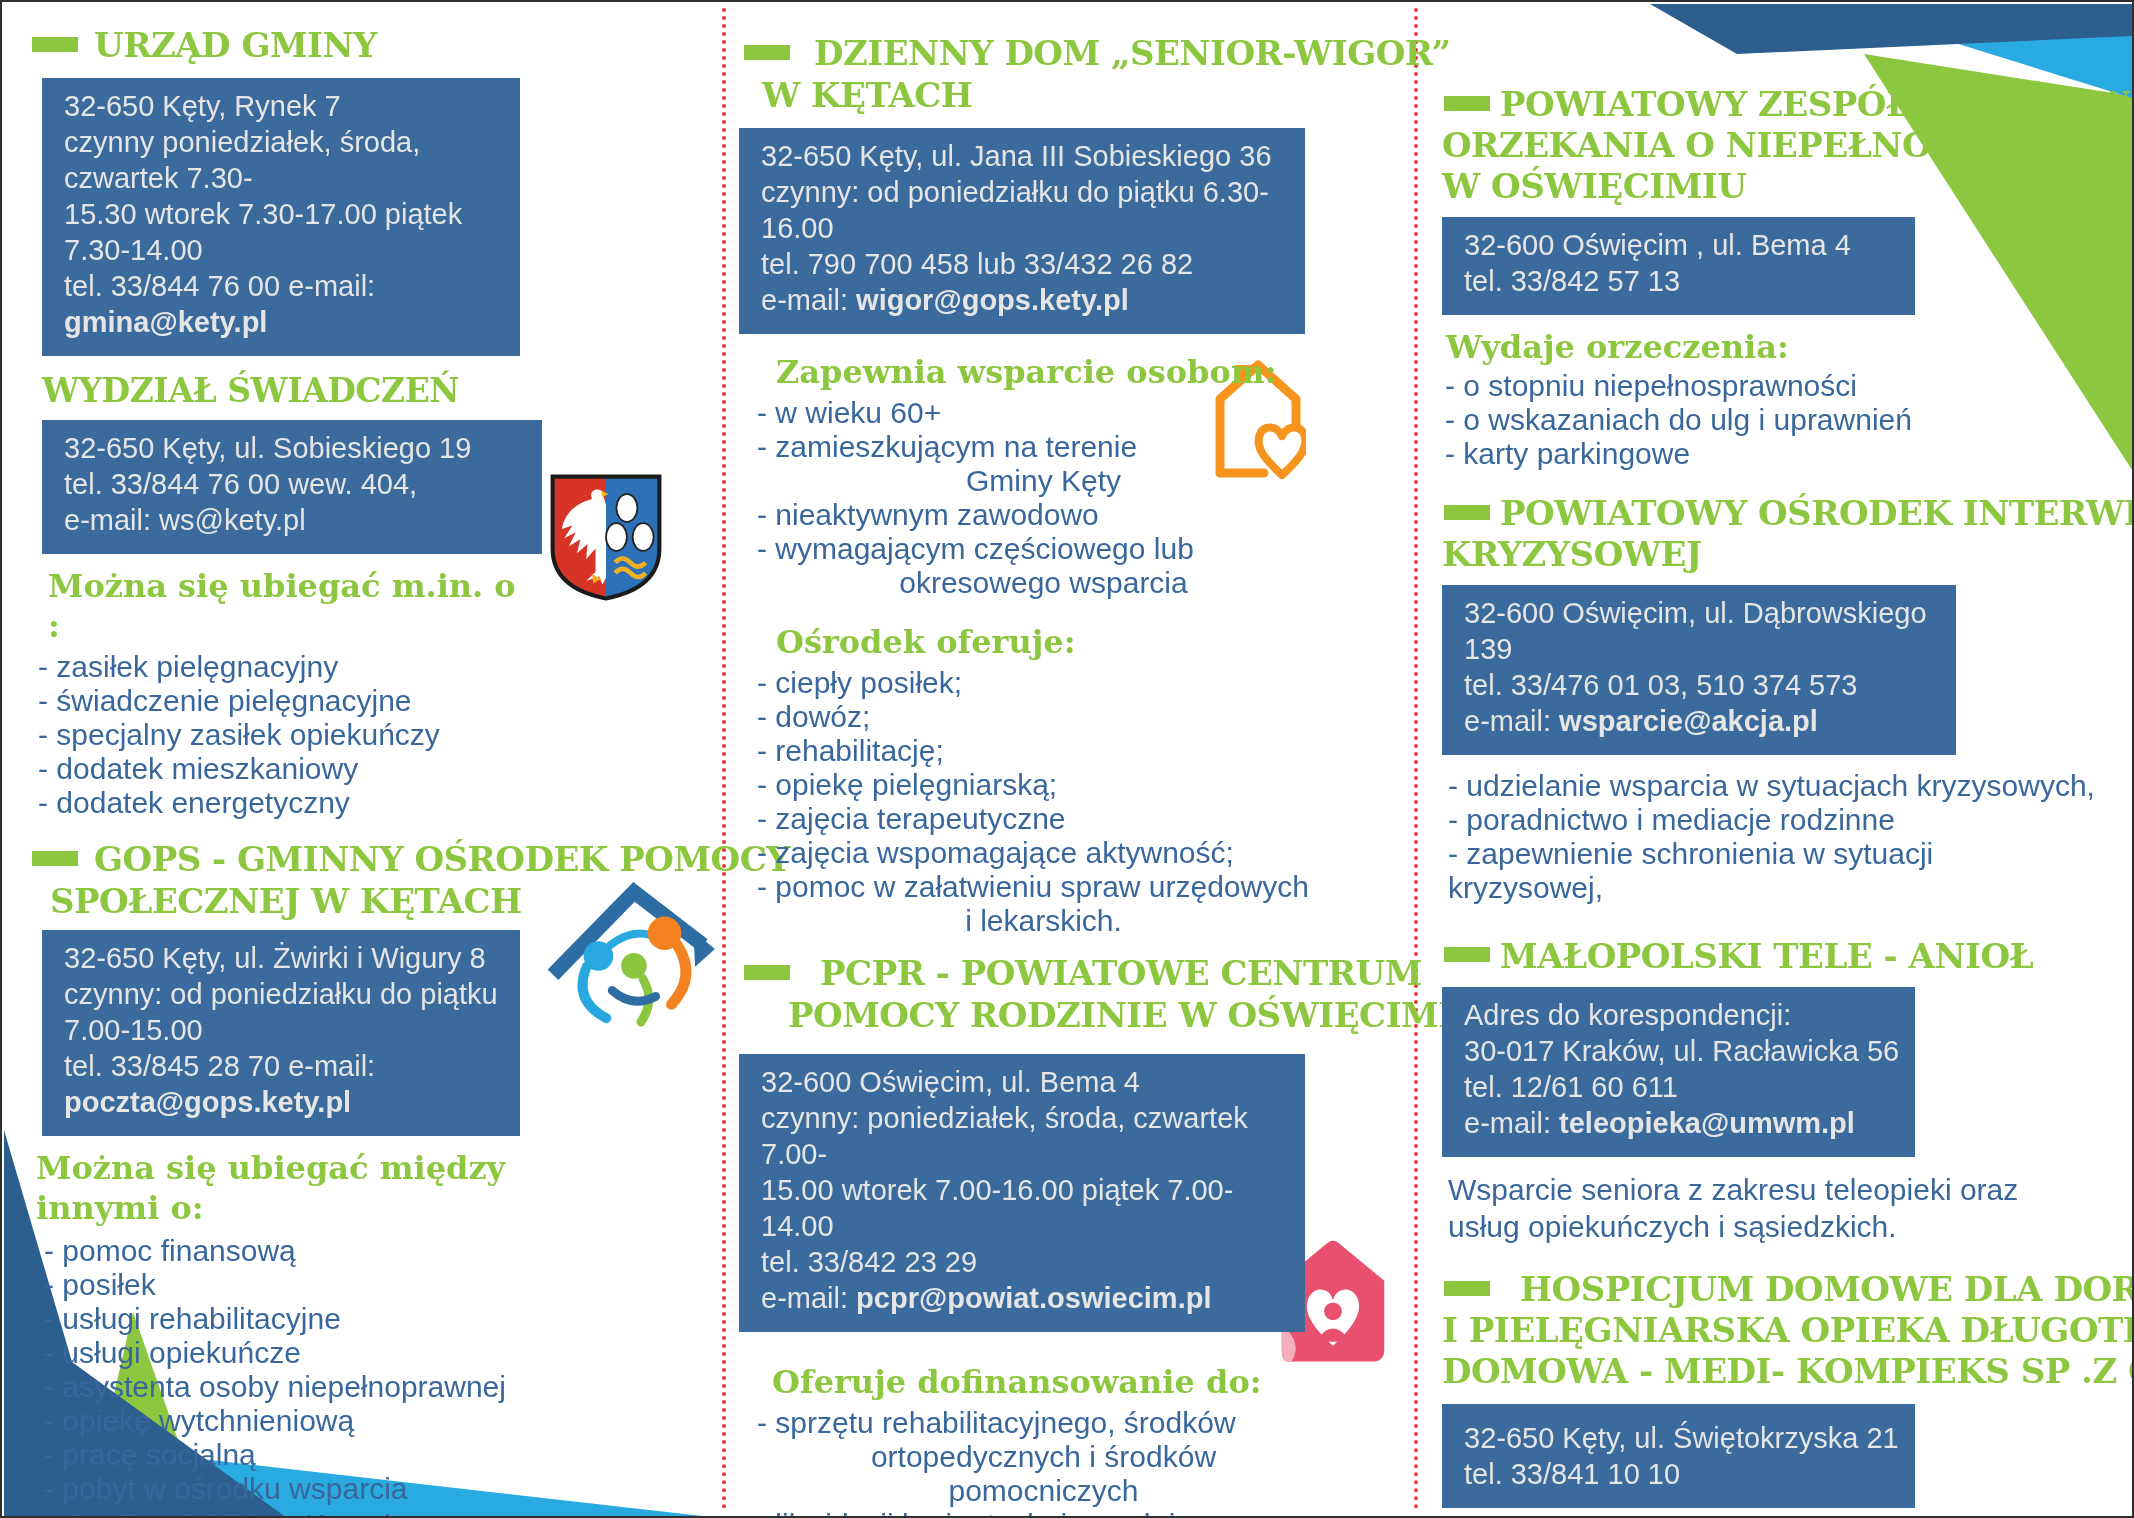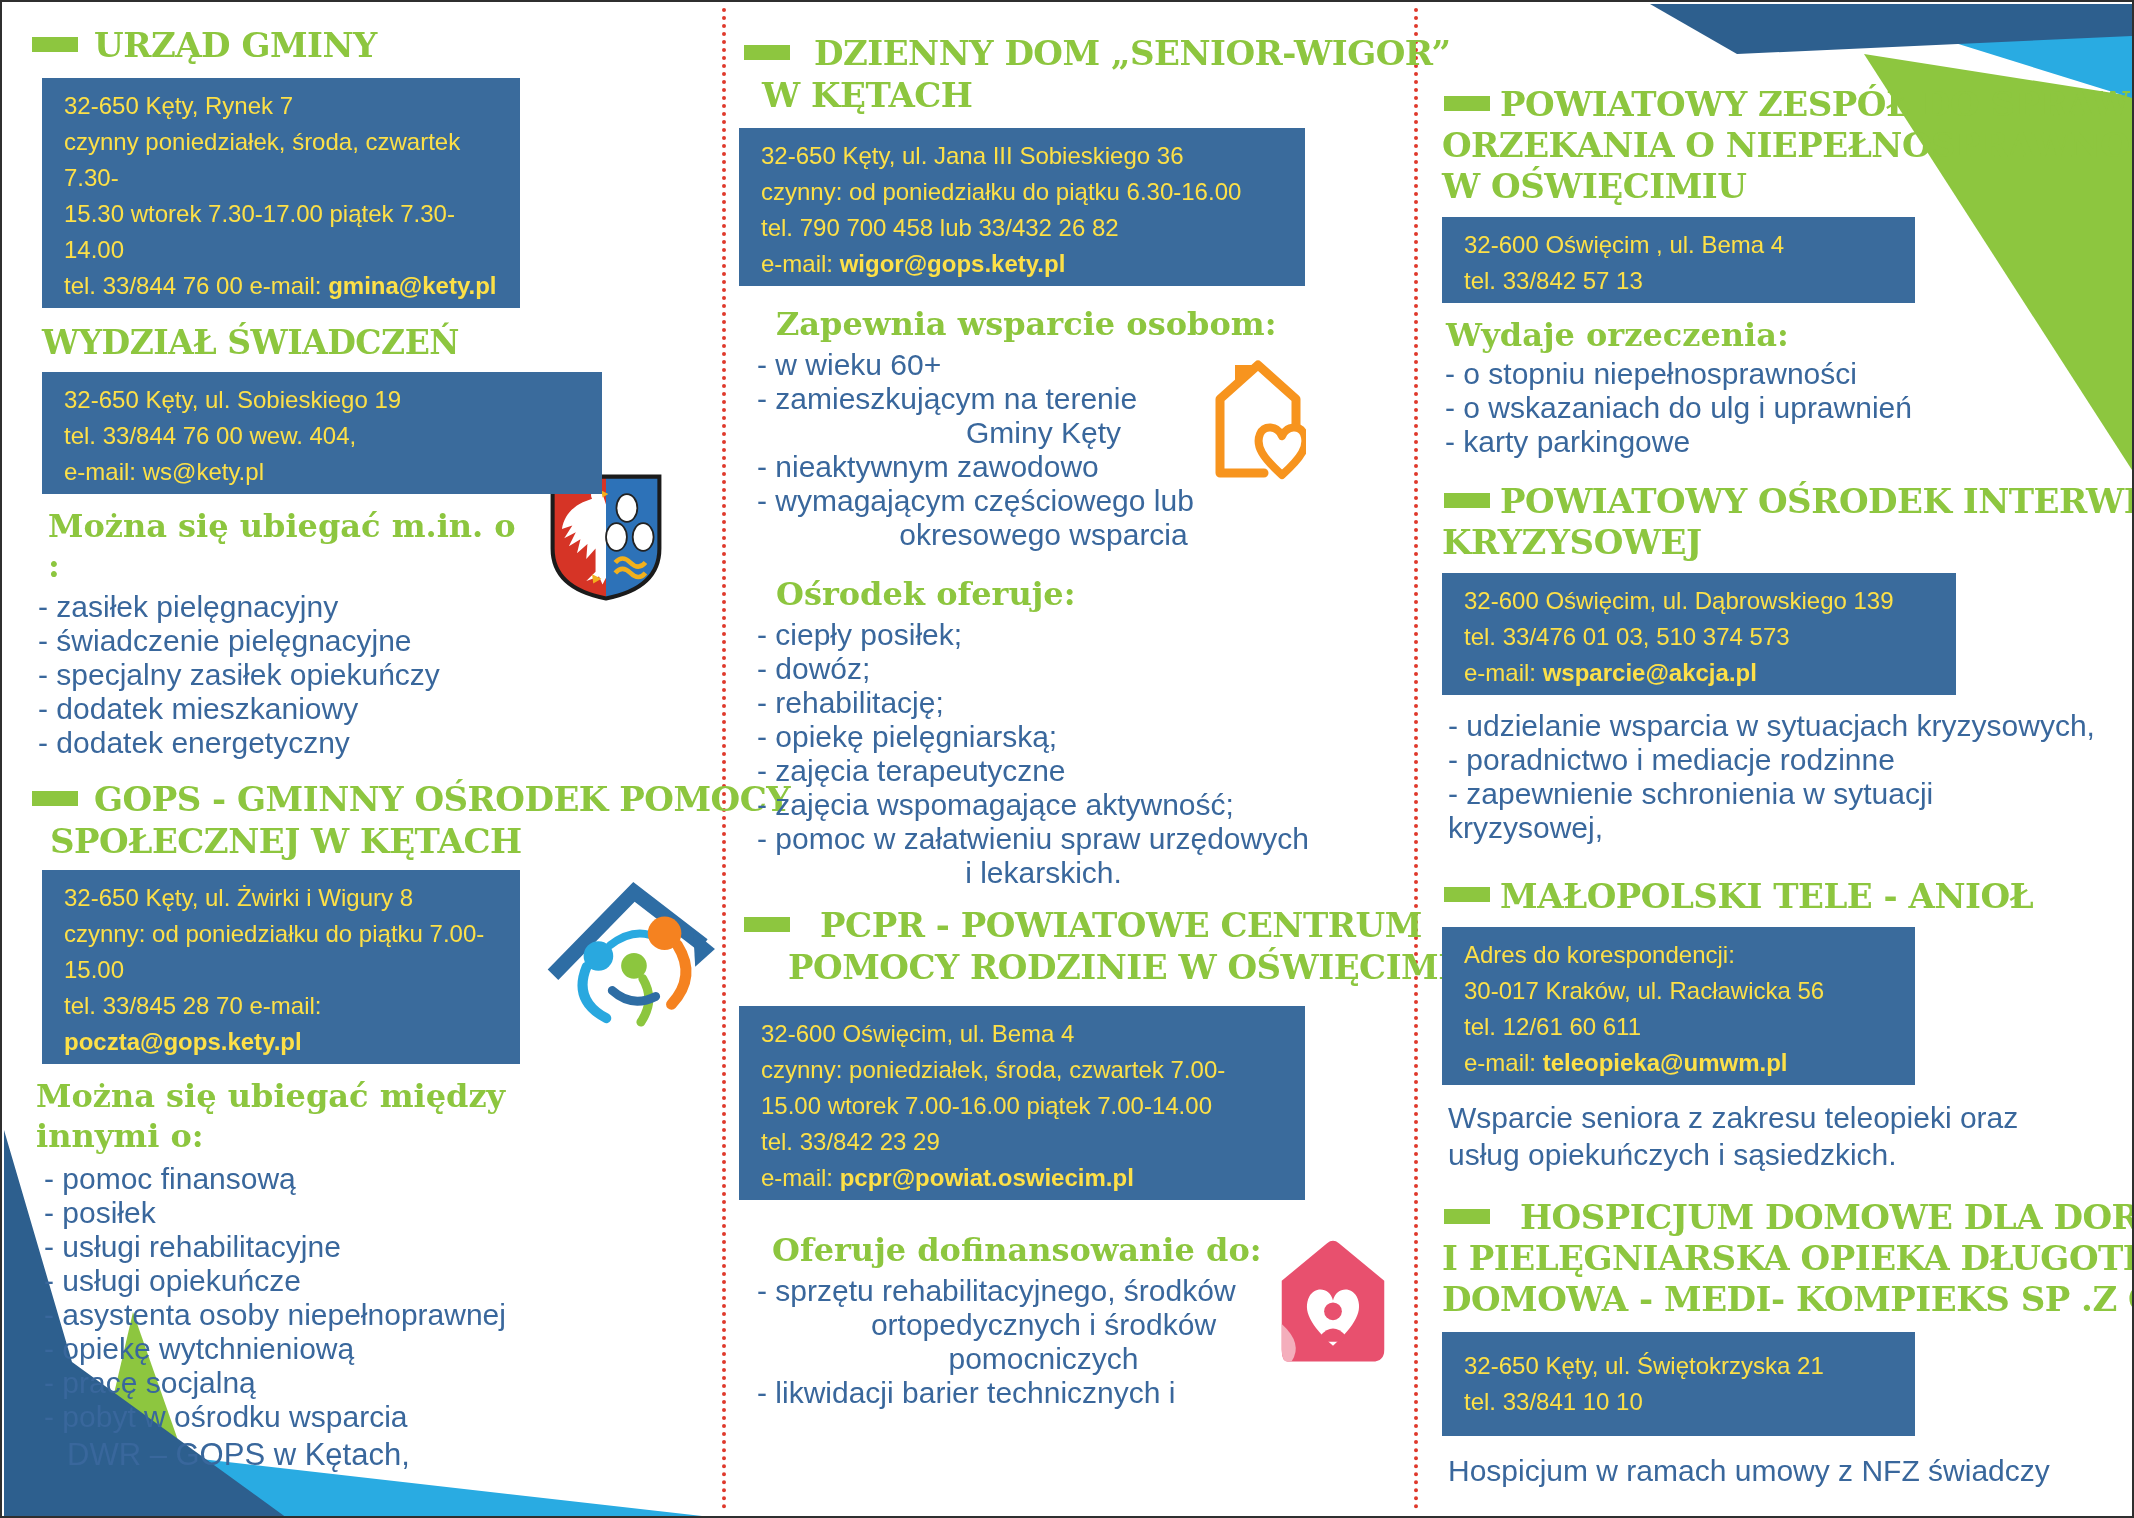--- a/index.html
+++ b/index.html
@@ -29,22 +29,22 @@
   
   .sep{position:absolute;top:6px;bottom:6px;width:0;border-left:4px dotted #df392c;z-index:1;}
   
   .col{position:absolute;z-index:2;}
   
   .btitle{position:relative;color:#8dc63f;font-family:"DejaVu Serif",serif;
     font-weight:bold;font-size:34px;line-height:42px;letter-spacing:-0.5px;}
   .btitle .bar{position:absolute;left:2px;top:13px;width:46px;height:15px;background:#8dc63f;}
   .tl{white-space:nowrap;}
   
-  .bbox{background:#3a6b9c;color:#fde047;font-size:24px;line-height:36px;
-    padding:10px 6px 4px 22px;box-sizing:border-box;}
+  .bbox{background:#3a6b9c;color:#e5e5e5;font-size:29px;line-height:36px;
+    padding:10px 6px 16px 22px;box-sizing:border-box;}
   .bbox .b{font-weight:bold;}
   
   .gsub{color:#8dc63f;font-family:"DejaVu Serif",serif;font-weight:bold;
     font-size:32px;line-height:40px;}
   
   .blist{color:#39679c;font-size:30px;line-height:34px;}
   .blist div{white-space:nowrap;}
   .cont{margin-left:22px;text-align:center;}
   .note{color:#39679c;font-size:30px;line-height:37px;}
   
@@ -76,21 +76,21 @@
     <div class="bbox" style="margin:12px 0 0 12px;width:478px">
       <div>32-650 Kęty, Rynek 7</div>
       <div>czynny poniedziałek, środa, czwartek 7.30-</div>
       <div>15.30  wtorek 7.30-17.00  piątek 7.30-14.00</div>
       <div><span>tel. 33/844 76 00    e-mail: </span><span class="b">gmina@kety.pl</span></div>
     </div>
 
     <div class="btitle" style="margin:14px 0 0 12px;font-size:33px">
       <div class="tl">WYDZIAŁ ŚWIADCZEŃ</div>
     </div>
-    <div class="bbox" style="margin:8px 8px 0 12px;width:560px">
+    <div class="bbox" style="margin:8px 8px 0 12px;width:500px">
       <div>32-650 Kęty, ul. Sobieskiego 19</div>
       <div>tel. 33/844 76 00 wew. 404,</div>
       <div>e-mail: ws@kety.pl</div>
     </div>
 
     <div class="gsub" style="margin:12px 0 0 18px">Można się ubiegać m.in. o :</div>
     <div class="blist" style="margin:4px 0 0 8px">
       <div>- zasiłek pielęgnacyjny</div>
       <div>- świadczenie pielęgnacyjne</div>
       <div>- specjalny zasiłek opiekuńczy</div>

